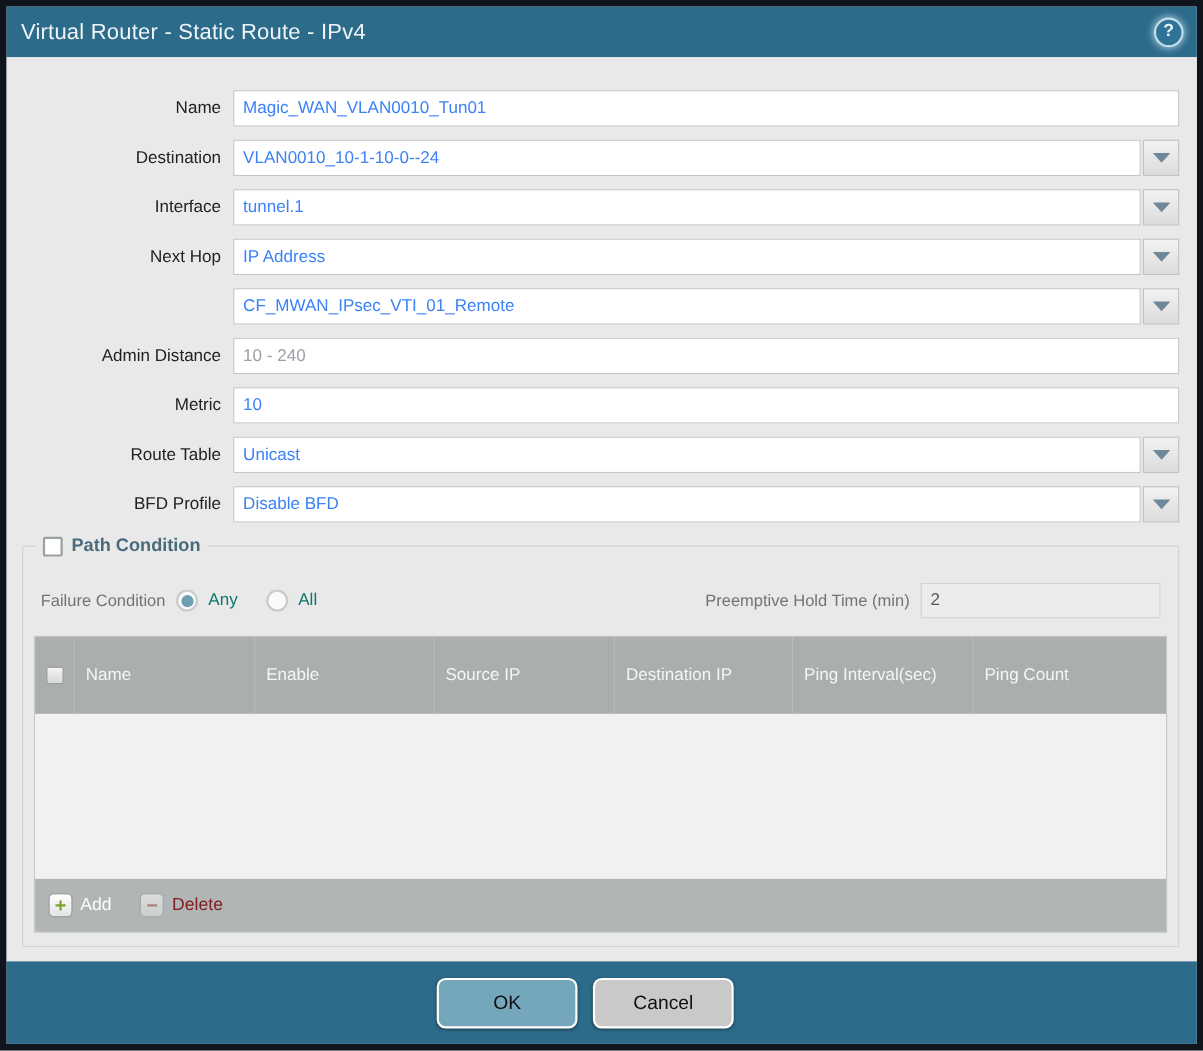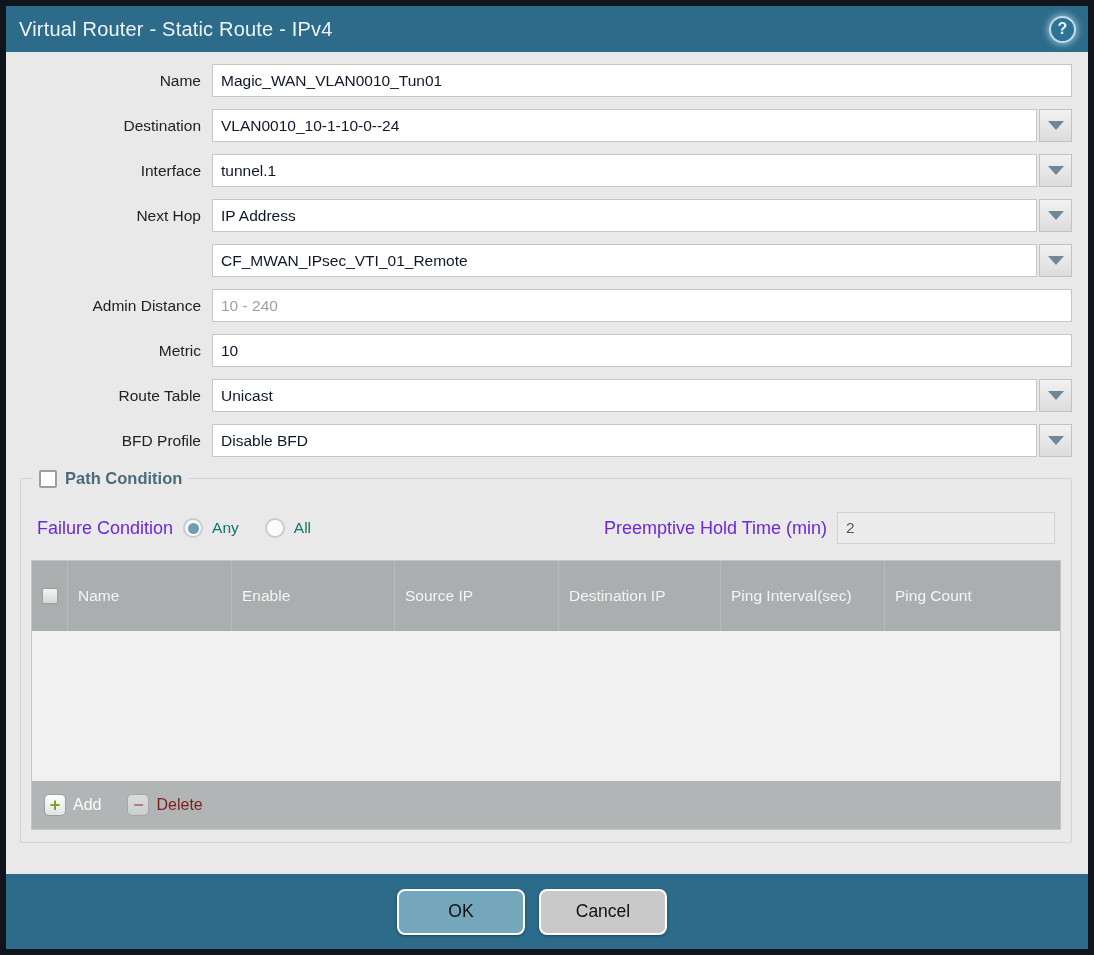--- a/index.html
+++ b/index.html
@@ -32,40 +32,40 @@
     border: 2px solid #bfdcea;
     box-shadow: 0 0 6px 2px rgba(210,235,250,.55);
     color: #eaf4fa; font-weight: bold; font-size: 16px;
     display: flex; align-items: center; justify-content: center;
     cursor: pointer;
   }
   
   .content {
     flex: 1 1 auto;
     background: #e9e9e9;
-    padding: 12px 16px 10px 14px;
+    padding: 30px 16px 10px 14px;
     overflow: hidden;
   }
   .form-row {
     display: flex; align-items: center;
     margin-bottom: 12px;
   }
   .form-label {
     width: 192px; flex: 0 0 192px;
     text-align: right; padding-right: 11px;
     font-size: 15.5px; color: #222;
     white-space: nowrap;
   }
   .field-area { flex: 1 1 auto; display: flex; align-items: stretch; }
   .txt-input {
     flex: 1 1 auto; height: 33px;
     border: 1px solid #c6c6c6;
     background: #ffffff;
     font-family: "Liberation Sans", "DejaVu Sans", sans-serif;
-    font-size: 15.5px; color: #0f172a;
+    font-size: 15.5px; color: #3b82f6;
     padding: 0 8px;
     outline: none;
   }
   .txt-input::placeholder { color: #9aa0a6; }
   .dd-btn {
     flex: 0 0 33px; width: 33px; height: 33px; margin-left: 2px;
     border: 1px solid #c2c2c2;
     background: linear-gradient(#f2f2f2, #dcdcdc);
     display: flex; align-items: center; justify-content: center;
     cursor: pointer;
@@ -95,21 +95,21 @@
     cursor: pointer;
   }
   .pm-title {
     font-size: 16.5px; font-weight: bold; color: #4a6b7c;
     white-space: nowrap;
   }
   .pm-cond-row {
     display: flex; align-items: center;
     margin: 14px 6px 16px 6px;
   }
-  .dim-label { color: #6d28d9; font-size: 18px; }
+  .dim-label { color: #737373; font-size: 15px; }
   .radio-group { display: flex; align-items: center; margin-left: 10px; }
   .radio {
     width: 20px; height: 20px; border-radius: 50%;
     background: #fbfbfb; border: 2px solid #c9cccd;
     display: flex; align-items: center; justify-content: center;
     cursor: pointer;
   }
   .radio .dot { width: 11px; height: 11px; border-radius: 50%; background: transparent; }
   .radio.selected .dot { background: #6f9db2; }
   .radio-label { color: #0f766e; font-size: 15.5px; margin: 0 26px 0 9px; }

